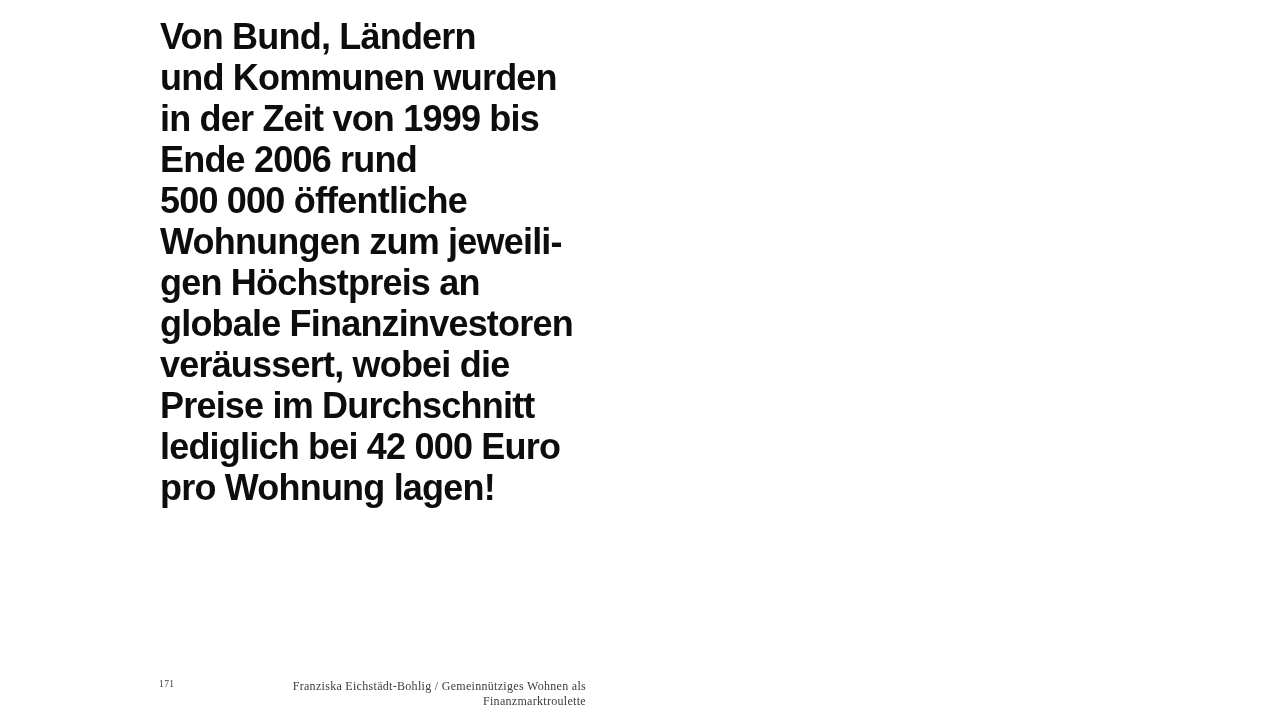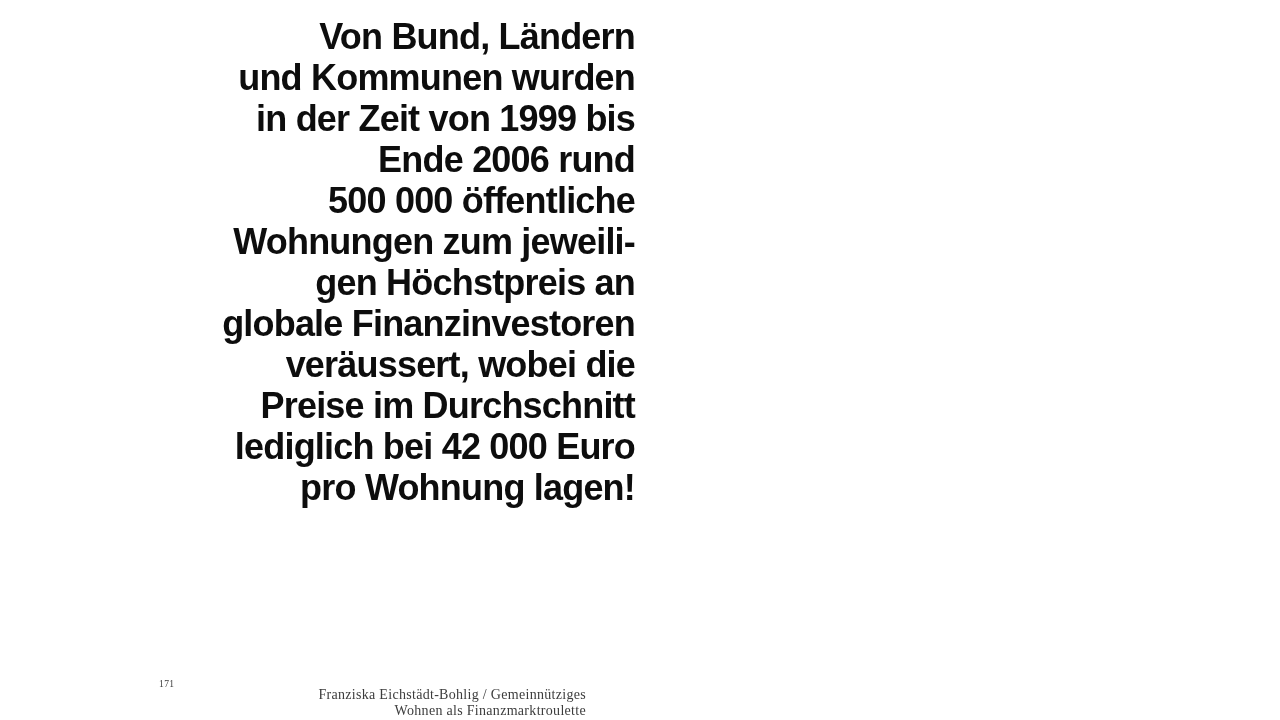--- a/index.html
+++ b/index.html
@@ -31,41 +31,39 @@
     position: absolute;
     left: 160px;
     top: 16px;
     width: 475px;
     font-size: 36px;
     line-height: 41px;
     font-weight: 700;
     letter-spacing: -0.8px;
     color: #0d0d0d;
     white-space: pre;
-    text-align: right;
   }
 
   
   .footer-num {
     position: absolute;
     top: 679px;
     font-family: "Liberation Serif", "DejaVu Serif", serif;
     font-size: 9.5px;
     color: #3c3c3c;
     letter-spacing: 0.4px;
   }
   .footer-title {
     position: absolute;
     top: 679px;
     font-family: "Liberation Serif", "DejaVu Serif", serif;
-    font-size: 14px;
+    font-size: 12px;
     color: #3c3c3c;
     letter-spacing: 0.3px;
     text-align: right;
-    margin-top: 8px;
   }
   .footer-num-left   { left: 159px; }
   .footer-title-left { left: 276px; width: 310px; }
 </style>
 </head>
 <body>
 
 <div class="page page-left">
   <div class="headline">Von Bund, Ländern
 und Kommunen wurden

